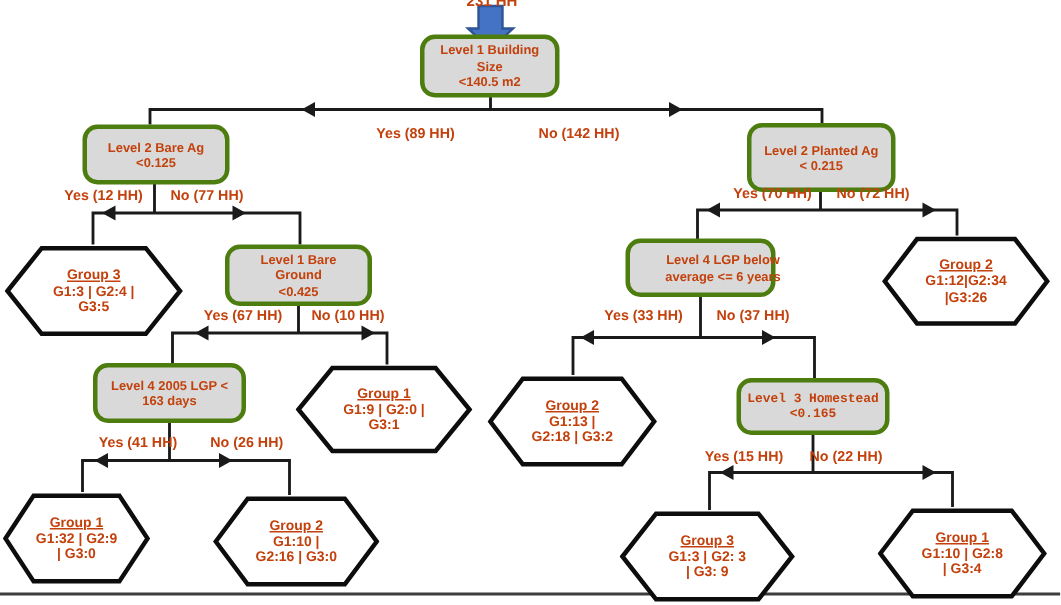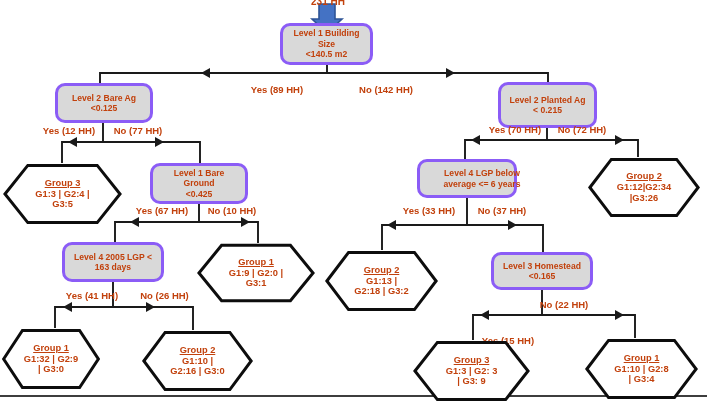--- a/index.html
+++ b/index.html
@@ -4,21 +4,21 @@
 <style>
   html,body { margin:0; padding:0; background:#ffffff; }
   .stage {
     position:relative; width:707px; height:403px; background:#ffffff;
     overflow:hidden; font-family:"Liberation Sans", sans-serif; color:#c2410c;
   }
   .layer { position:absolute; left:0; top:0; width:707px; height:403px; }
   
   .dbox {
     position:absolute; box-sizing:border-box;
-    background:#d9d9d9; border:3px solid #8b5cf6; border-radius:10px;
+    background:#d9d9d9; border:3px solid #4d7c0f; border-radius:10px;
     display:flex; flex-direction:column; align-items:center; justify-content:center;
     font-size:8.6px; font-weight:bold; line-height:1.22; text-align:center;
     white-space:nowrap;
   }
   
   .hex { position:absolute; }
   .hex svg { position:absolute; left:0; top:0; width:100%; height:100%; }
   .hex polygon { fill:#ffffff; stroke:#0d0d0d; stroke-width:3; }
   .hextext {
     position:absolute; left:0; top:0; width:100%; height:100%;
@@ -103,38 +103,38 @@
     <span>163 days</span>
   </div>
   <div class="dbox" style="left:498px; top:82px; width:99px; height:46px;">
     <span>Level 2 Planted Ag</span>
     <span>&lt; 0.215</span>
   </div>
   <div class="dbox" style="left:417px; top:159px; width:100px; height:39px;padding-left:30px;">
     <span>Level 4 LGP below</span>
     <span>average &lt;= 6 years</span>
   </div>
-  <div class="dbox" style="left:491px; top:252px; width:102px; height:38px;">
+  <div class="dbox" style="left:491px; top:252px; width:102px; height:38px;font-family:Liberation Mono, monospace;">
     <span>Level 3 Homestead</span>
     <span>&lt;0.165</span>
   </div>
 
   <div class="blabel" style="left:277px; top:84px;">Yes (89 HH)</div>
   <div class="blabel" style="left:386px; top:84px;">No (142 HH)</div>
   <div class="blabel" style="left:69px;  top:125px;">Yes (12 HH)</div>
   <div class="blabel" style="left:138px; top:125px;">No (77 HH)</div>
   <div class="blabel" style="left:162px; top:205px;">Yes (67 HH)</div>
   <div class="blabel" style="left:232px; top:205px;">No (10 HH)</div>
   <div class="blabel" style="left:92px;  top:290px;">Yes (41 HH)</div>
   <div class="blabel" style="left:147px; top:290px;padding-left:35px;">No (26 HH)</div>
   <div class="blabel" style="left:515px; top:124px;">Yes (70 HH)</div>
   <div class="blabel" style="left:582px; top:124px;">No (72 HH)</div>
   <div class="blabel" style="left:429px; top:205px;">Yes (33 HH)</div>
   <div class="blabel" style="left:502px; top:205px;">No (37 HH)</div>
-  <div class="blabel" style="left:508px; top:299px;margin-top:36px;">Yes (15 HH)</div>
+  <div class="blabel" style="left:496px; top:299px;">Yes (15 HH)</div>
   <div class="blabel" style="left:564px; top:299px;">No (22 HH)</div>
 
   <div class="hex" style="left:3px; top:163px; width:119px; height:62px;">
     <svg viewBox="0 0 120 64" preserveAspectRatio="none">
       <polygon points="2,32 25,2.5 95,2.5 118,32 95,61.5 25,61.5" vector-effect="non-scaling-stroke"></polygon>
       </svg>
     <div class="hextext">
       <span class="gtitle">Group 3</span>
       <span>G1:3 | G2:4 |</span>
       <span>G3:5</span>

